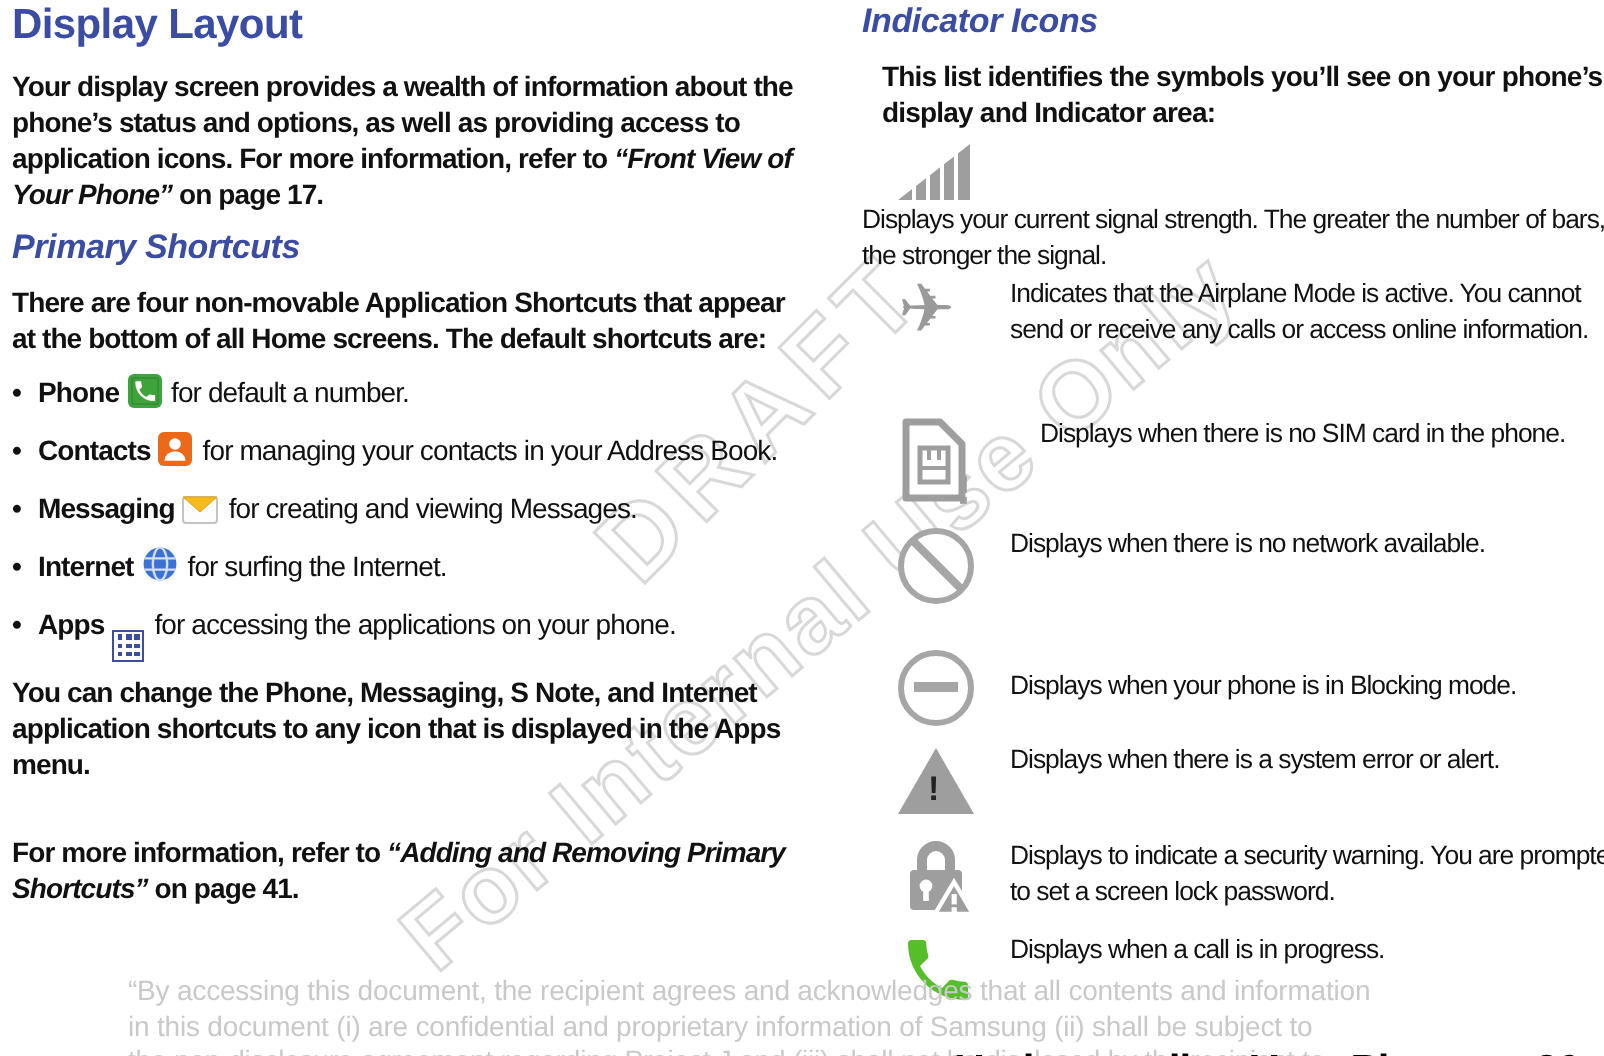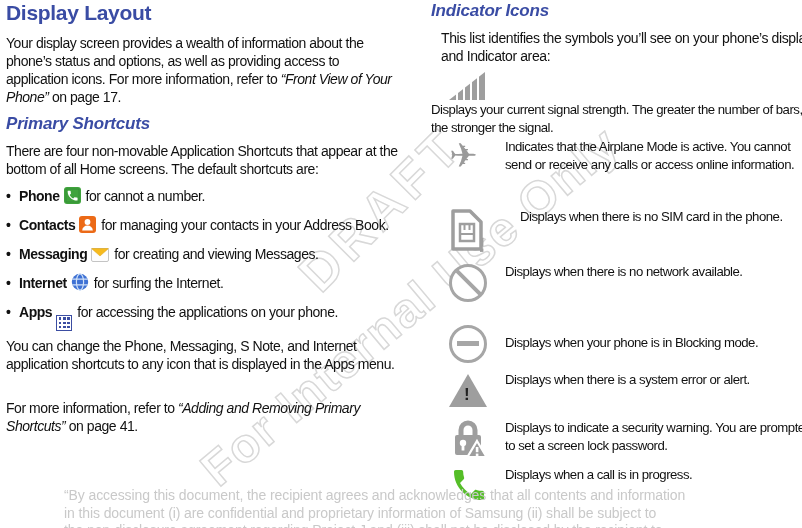--- a/index.html
+++ b/index.html
@@ -15,21 +15,21 @@
   .wm-internal{left:208px;top:448px;font-size:48px;letter-spacing:2px;
             transform:rotate(-40deg);transform-origin:0 50%;}
 
   .col{position:absolute;top:1px;z-index:1;}
   .col-left{left:6px;width:396px;}
   .col-right{left:418px;width:384px;margin-left:13px;}
 
   h1{font-size:21px;margin:0 0 9px 0;color:#3A4CA4;letter-spacing:-0.3px;}
   h2{font-size:17px;font-style:italic;margin:8px 0 8px 0;color:#3A4CA4;letter-spacing:-0.2px;}
   .col-right h2{margin-top:0;}
-  .body{font-size:14px;line-height:18px;margin:0 0 8px 0;letter-spacing:-0.45px;}
+  .body{font-size:14px;line-height:18px;margin:0 0 8px 0;letter-spacing:-0.45px;font-weight:bold;}
   .body i{letter-spacing:-0.45px;}
 
   ul.bullets{list-style:none;margin:6px 0 4px 0;padding:0;}
   ul.bullets li{position:relative;padding-left:13px;font-size:14px;line-height:20px;
                 margin-bottom:6px;letter-spacing:-0.45px;}
   ul.bullets .dot{position:absolute;left:0;top:0;font-weight:bold;}
   .mini{display:inline-block;vertical-align:-3px;margin:0 5px 0 4px;}
   .apps-tile{display:inline-grid;grid-template-columns:repeat(3,1fr);gap:1.5px;
              width:11px;height:11px;padding:1.5px;border:1.5px solid #3B4DA2;background:#fff;}
   .apps-tile span{background:#3B4DA2;}
@@ -81,21 +81,21 @@
     <h2>Primary Shortcuts</h2>
 
     <p class="body">There are four non-movable Application Shortcuts that appear at the bottom of all Home screens. The default shortcuts are:</p>
 
     <ul class="bullets">
       <li>
         <span class="dot">•</span><b>Phone</b><span class="mini"><svg width="17" height="17" viewBox="0 0 17 17">
               <rect width="17" height="17" rx="3" fill="#3FA33C"></rect>
               <path d="M2 2h13v13H2z" fill="none" stroke="#2e8030" stroke-width="0.5"></path>
               <path transform="translate(2,2) scale(0.55)" d="M6.62 10.79c1.44 2.83 3.76 5.14 6.59 6.59l2.2-2.2c.27-.27.67-.36 1.02-.24 1.12.37 2.33.57 3.57.57.55 0 1 .45 1 1V20c0 .55-.45 1-1 1-9.39 0-17-7.61-17-17 0-.55.45-1 1-1h3.5c.55 0 1 .45 1 1 0 1.25.2 2.45.57 3.57.11.35.03.74-.25 1.02l-2.2 2.2z" fill="#fff"></path>
-            </svg></span><span>for cannot a number.</span>
+            </svg></span><span>for default a number.</span>
       </li>
       <li>
         <span class="dot">•</span><b>Contacts</b><span class="mini"><svg width="17" height="17" viewBox="0 0 17 17">
               <rect width="17" height="17" rx="3" fill="#EC6A17"></rect>
               <circle cx="8.5" cy="6" r="2.9" fill="#fff"></circle>
               <path d="M3.2 14.4a5.3 4.8 0 0 1 10.6 0z" fill="#fff"></path>
             </svg></span><span>for managing your contacts in your Address Book.</span>
       </li>
       <li>
         <span class="dot">•</span><b>Messaging</b><span class="mini"><svg width="18" height="14" viewBox="0 0 18 14">

